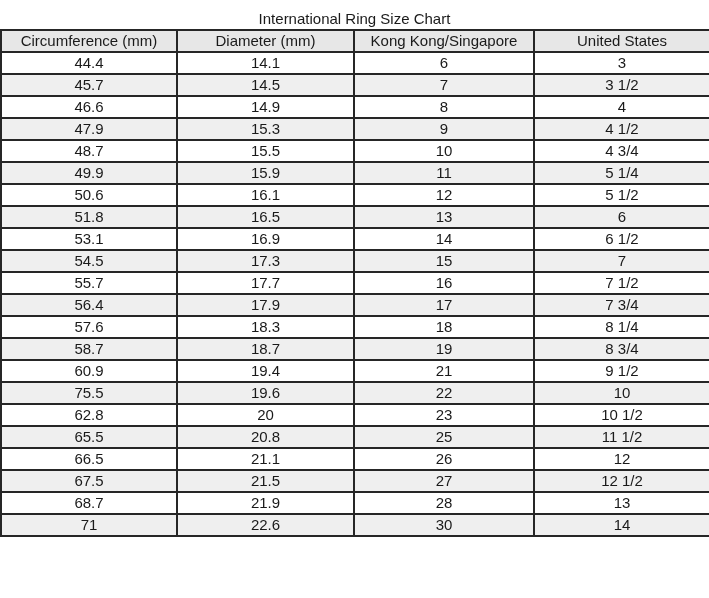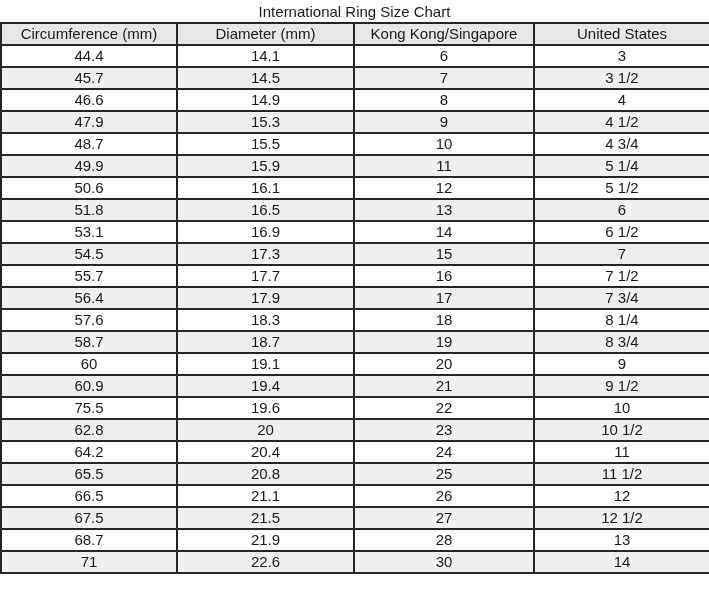--- a/index.html
+++ b/index.html
@@ -17,21 +17,21 @@
     width: 709px;
     height: 598px;
     overflow: hidden;
     font-family: "Liberation Sans", sans-serif;
     color: var(--text-color);
   }
   .page-title {
     text-align: center;
     font-size: 15px;
     line-height: 19px;
-    padding-top: 2px;
+    padding-top: 9px;
     color: var(--text-color);
     white-space: nowrap;
   }
   table.ring-table {
     width: 709px;
     border-collapse: collapse;
     table-layout: fixed;
     margin-top: 1px;
   }
   .ring-table th,
@@ -157,50 +157,38 @@
         <td>18</td>
         <td>8 1/4</td>
       </tr>
       <tr>
         <td>58.7</td>
         <td>18.7</td>
         <td>19</td>
         <td>8 3/4</td>
       </tr>
       <tr>
-        <td>60</td>
-        <td>19.1</td>
-        <td>20</td>
-        <td>9</td>
-      </tr>
-      <tr>
         <td>60.9</td>
         <td>19.4</td>
         <td>21</td>
         <td>9 1/2</td>
       </tr>
       <tr>
         <td>75.5</td>
         <td>19.6</td>
         <td>22</td>
         <td>10</td>
       </tr>
       <tr>
         <td>62.8</td>
         <td>20</td>
         <td>23</td>
         <td>10 1/2</td>
       </tr>
       <tr>
-        <td>64.2</td>
-        <td>20.4</td>
-        <td>24</td>
-        <td>11</td>
-      </tr>
-      <tr>
         <td>65.5</td>
         <td>20.8</td>
         <td>25</td>
         <td>11 1/2</td>
       </tr>
       <tr>
         <td>66.5</td>
         <td>21.1</td>
         <td>26</td>
         <td>12</td>

